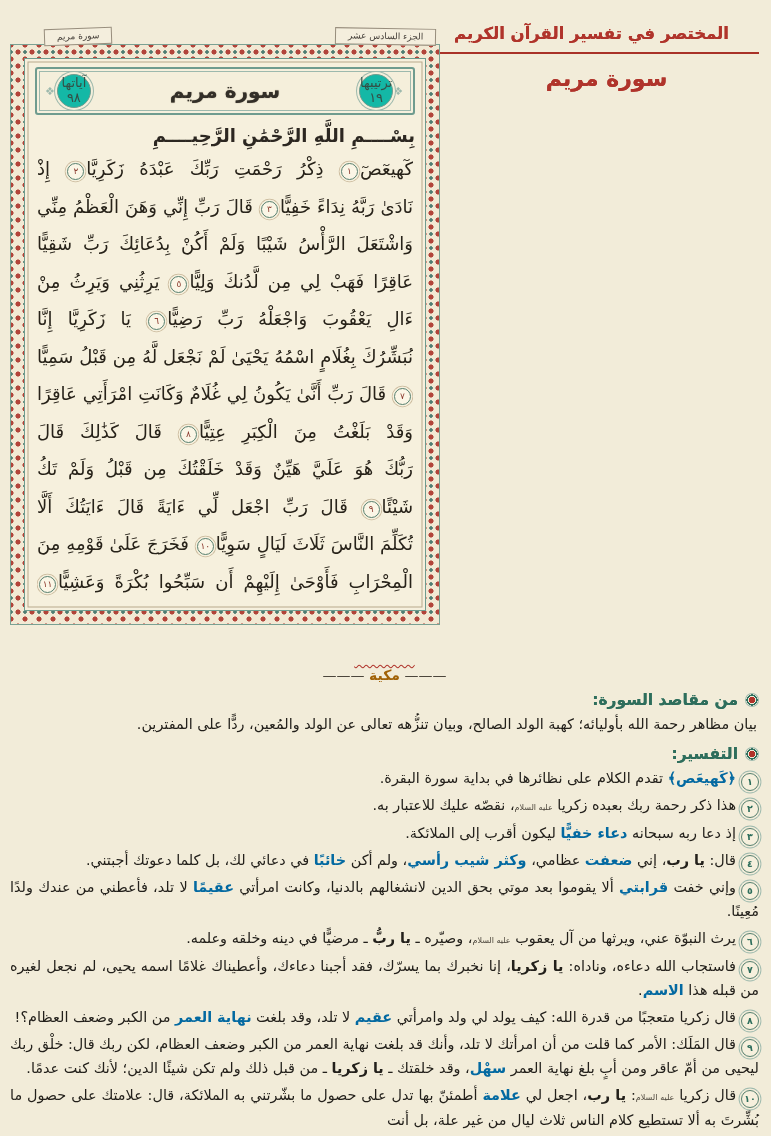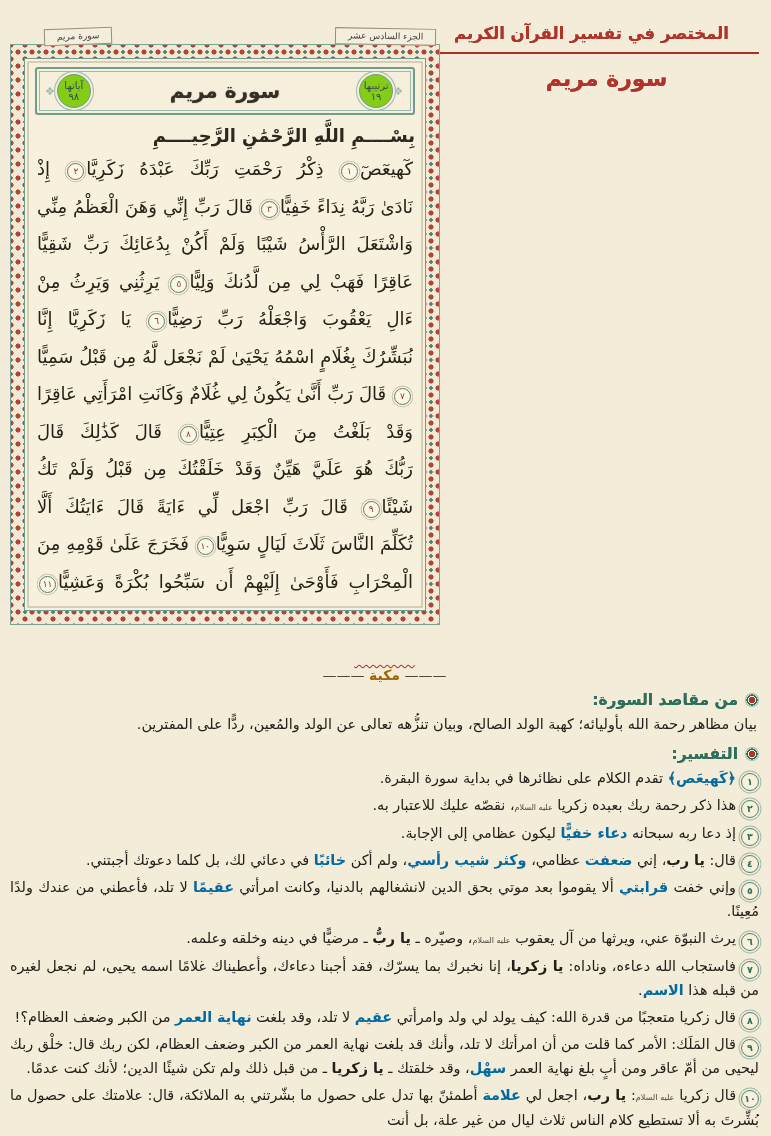--- a/index.html
+++ b/index.html
@@ -48,21 +48,21 @@
     border:2px solid #6f9c8f;
     box-shadow:inset 0 0 0 2px #f6f0dd, inset 0 0 0 3px #9db9ad;
     border-radius:3px;
     display:flex;align-items:center;justify-content:space-between;
     padding:3px 8px;height:38px;background:#f5efdb;
   }
   .med{
     width:32px;height:32px;border:1px solid #6f9c8f;border-radius:50%;
     box-shadow:0 0 0 2px #f5efdb,0 0 0 3px #9db9ad;
     display:flex;flex-direction:column;align-items:center;justify-content:center;
-    font-size:10px;line-height:1.15;color:#335047;text-align:center;background:#84cc16;
+    font-size:13px;line-height:1.15;color:#335047;text-align:center;background:#14b8a6;
   }
   .band-title{
     flex:1;text-align:center;font-size:20px;font-weight:bold;color:#332f28;
     text-shadow:0 0 1px #6b5f4c;letter-spacing:1px;
   }
   .band-orn{color:#9db9ad;font-size:11px;letter-spacing:2px;}
   .basmala{
     text-align:right;font-size:18px;font-weight:bold;color:#2c2721;
     margin:10px 0 4px;
   }
@@ -180,21 +180,21 @@
   </div>
   <p class="maqasid-body">بيان مظاهر رحمة الله بأوليائه؛ كهبة الولد الصالح، وبيان تنزُّهه تعالى عن الولد والمُعين، ردًّا على المفترين.</p>
 
   <div class="sec-head">
     <span class="orn"></span>
     <span>التفسير:</span>
   </div>
   <div>
       <p class="titem"><span class="tnum">١</span><span class="red">﴿كَهيعَص﴾</span><span> تقدم الكلام على نظائرها في بداية سورة البقرة.</span></p>
       <p class="titem"><span class="tnum">٢</span><span>هذا ذكر رحمة ربك بعبده زكريا </span><span class="sm">عليه السلام</span><span>، نقصّه عليك للاعتبار به.</span></p>
-      <p class="titem"><span class="tnum">٣</span><span>إذ دعا ربه سبحانه </span><span class="red">دعاء خفيًّا</span><span> ليكون عظامي إلى الإجابة.</span></p>
+      <p class="titem"><span class="tnum">٣</span><span>إذ دعا ربه سبحانه </span><span class="red">دعاء خفيًّا</span><span> ليكون أقرب إلى الملائكة.</span></p>
       <p class="titem"><span class="tnum">٤</span><span>قال: </span><span class="bold">يا رب</span><span>، إني </span><span class="red">ضعفت</span><span> عظامي، </span><span class="red">وكثر شيب رأسي</span><span>، ولم أكن </span><span class="red">خائبًا</span><span> في دعائي لك، بل كلما دعوتك أجبتني.</span></p>
       <p class="titem"><span class="tnum">٥</span><span>وإني خفت </span><span class="red">قرابتي</span><span> ألا يقوموا بعد موتي بحق الدين لانشغالهم بالدنيا، وكانت امرأتي </span><span class="red">عقيمًا</span><span> لا تلد، فأعطني من عندك ولدًا مُعِينًا.</span></p>
       <p class="titem"><span class="tnum">٦</span><span>يرث النبوّة عني، ويرثها من آل يعقوب </span><span class="sm">عليه السلام</span><span>، وصيّره ـ </span><span class="bold">يا ربُّ</span><span> ـ مرضيًّا في دينه وخلقه وعلمه.</span></p>
       <p class="titem"><span class="tnum">٧</span><span>فاستجاب الله دعاءه، وناداه: </span><span class="bold">يا زكريا</span><span>، إنا نخبرك بما يسرّك، فقد أجبنا دعاءك، وأعطيناك غلامًا اسمه يحيى، لم نجعل لغيره من قبله هذا </span><span class="red">الاسم</span><span>.</span></p>
       <p class="titem"><span class="tnum">٨</span><span>قال زكريا متعجبًا من قدرة الله: كيف يولد لي ولد وامرأتي </span><span class="red">عقيم</span><span> لا تلد، وقد بلغت </span><span class="red">نهاية العمر</span><span> من الكبر وضعف العظام؟!</span></p>
       <p class="titem"><span class="tnum">٩</span><span>قال المَلَك: الأمر كما قلت من أن امرأتك لا تلد، وأنك قد بلغت نهاية العمر من الكبر وضعف العظام، لكن ربك قال: خلْق ربك ليحيى من أمّ عاقر ومن أبٍ بلغ نهاية العمر </span><span class="red">سهْل</span><span>، وقد خلقتك ـ </span><span class="bold">يا زكريا</span><span> ـ من قبل ذلك ولم تكن شيئًا الدين؛ لأنك كنت عدمًا.</span></p>
       <p class="titem"><span class="tnum">١٠</span><span>قال زكريا </span><span class="sm">عليه السلام</span><span>: </span><span class="bold">يا رب</span><span>، اجعل لي </span><span class="red">علامة</span><span> أطمئنّ بها تدل على حصول ما بشّرتني به الملائكة، قال: علامتك على حصول ما بُشِّرتَ به ألا تستطيع كلام الناس ثلاث ليال من غير علة، بل أنت </span></p>
     </div>
 
 </div>

